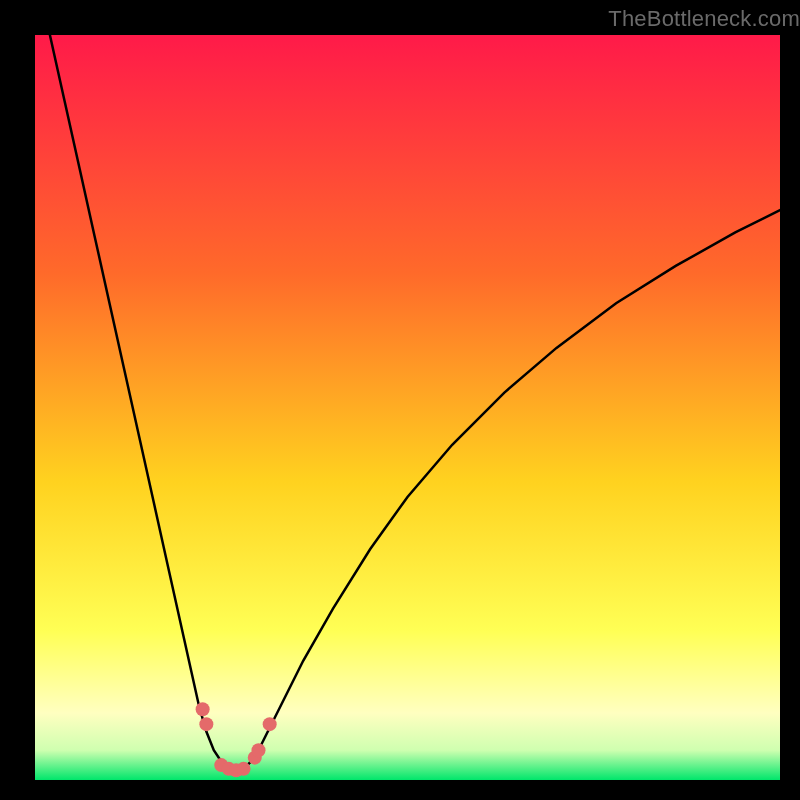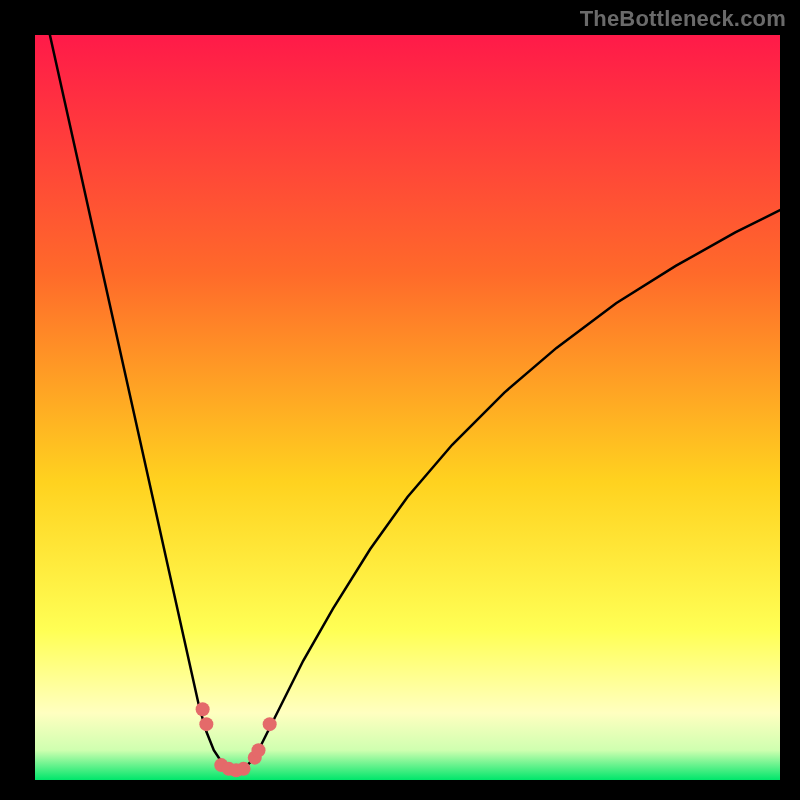--- a/index.html
+++ b/index.html
@@ -36,24 +36,24 @@
   .curve-svg {
     position: absolute;
     left: 0;
     top: 0;
     width: 100%;
     height: 100%;
   }
   .watermark {
     position: absolute;
     top: 6px;
-    right: 14px;
+    right: 0;
     font-family: Arial, Helvetica, sans-serif;
     font-size: 22px;
-    font-weight: 700;
+    font-weight: 400;
     color: #6a6a6a;
     letter-spacing: 0.2px;
   }
 </style>
 </head>
 <body>
 
 <div class="frame">
   <div class="plot-area">
 

